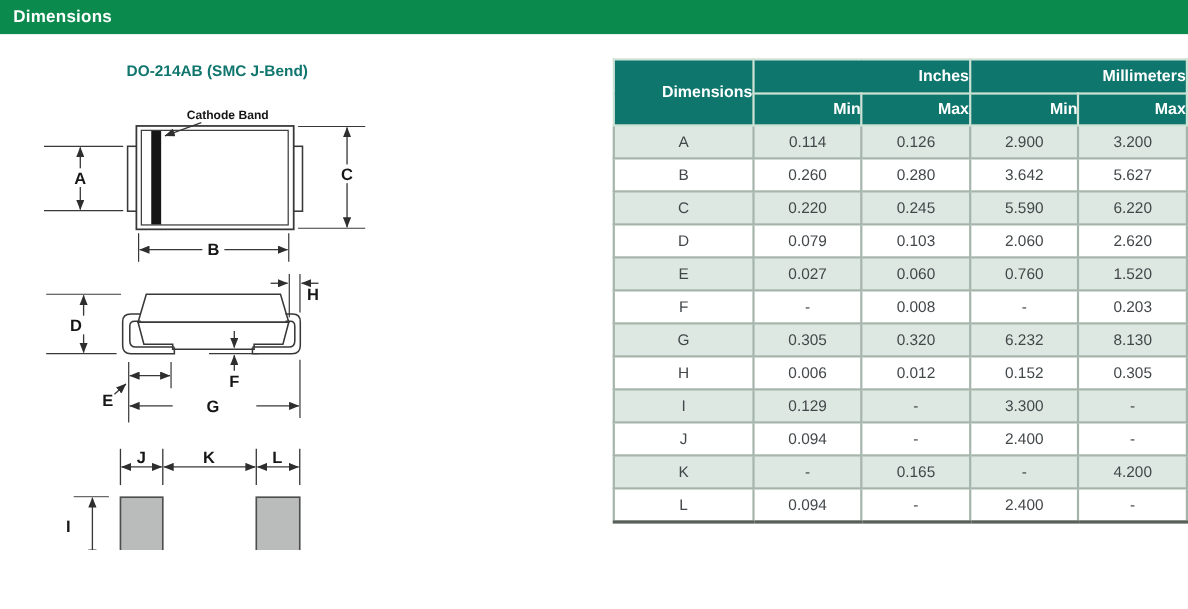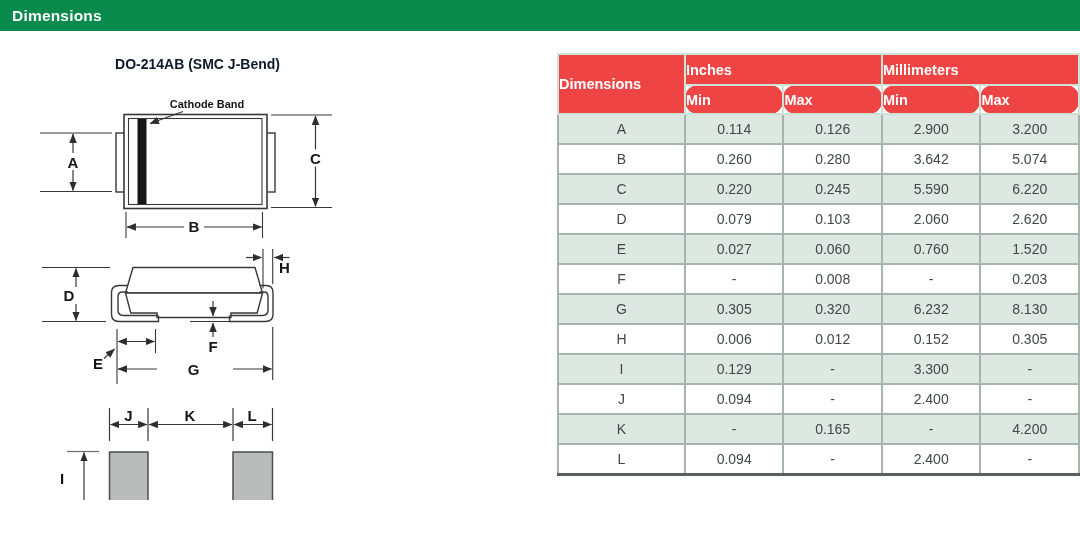--- a/index.html
+++ b/index.html
@@ -14,43 +14,43 @@
     position:absolute; left:0; top:6; width:1080px; height:31px;
     background:#0a8a4c; display:flex; align-items:center;
   }
   .section-bar .title {
     color:#ffffff; font-weight:bold; font-size:15.5px; padding-left:12px;
     letter-spacing:0.2px;
   }
   
   .fig-title {
     position:absolute; left:100px; top:56px; width:195px; text-align:center;
-    font-weight:bold; font-size:14px; color:#0f172a;
+    font-weight:bold; font-size:14px; color:#0f766e;
   }
   .series-label {
     position:absolute; left:2px; top:537px;
     font-weight:bold; font-size:11.5px; color:#3a3f3c;text-align:right;
   }
   
   svg.drawing { position:absolute; left:0; top:0; }
   svg.drawing text { font-family:"Liberation Sans", sans-serif; font-weight:bold; fill:#161616; }
   .dimletter { font-size:15px; }
   .smalllabel { font-size:11px; }
   
   .dim-table-wrap { position:absolute; left:557px; top:53px; }
   table.dims {
     border-collapse:collapse; table-layout:fixed;
     border:2px solid #6e7974;
   }
   table.dims th {
-    background:#ef4444; color:#ffffff; font-weight:bold; font-size:14.5px;
-    border:2px solid #cfe2d6; text-align:left;
+    background:#0f766e; color:#ffffff; font-weight:bold; font-size:14.5px;
+    border:2px solid #cfe2d6; text-align:right;
   }
   table.dims thead tr:first-child th { height:31px; }
-  table.dims thead tr:last-child th { height:29px;border-radius:13px; }
+  table.dims thead tr:last-child th { height:29px; }
   table.dims td {
     background:#ffffff; color:#42474a; font-size:14px; text-align:center;
     border:2px solid #a6b5ac; height:30px;
   }
   table.dims tbody tr:nth-child(odd) td { background:#dde8e2; }
   table.dims tbody tr:last-child td { border-bottom:3px solid #596059; }
 </style>
 </head>
 <body>
 
@@ -193,21 +193,21 @@
           <td>0.114</td>
           <td>0.126</td>
           <td>2.900</td>
           <td>3.200</td>
         </tr>
         <tr>
           <td>B</td>
           <td>0.260</td>
           <td>0.280</td>
           <td>3.642</td>
-          <td>5.074</td>
+          <td>5.627</td>
         </tr>
         <tr>
           <td>C</td>
           <td>0.220</td>
           <td>0.245</td>
           <td>5.590</td>
           <td>6.220</td>
         </tr>
         <tr>
           <td>D</td>

